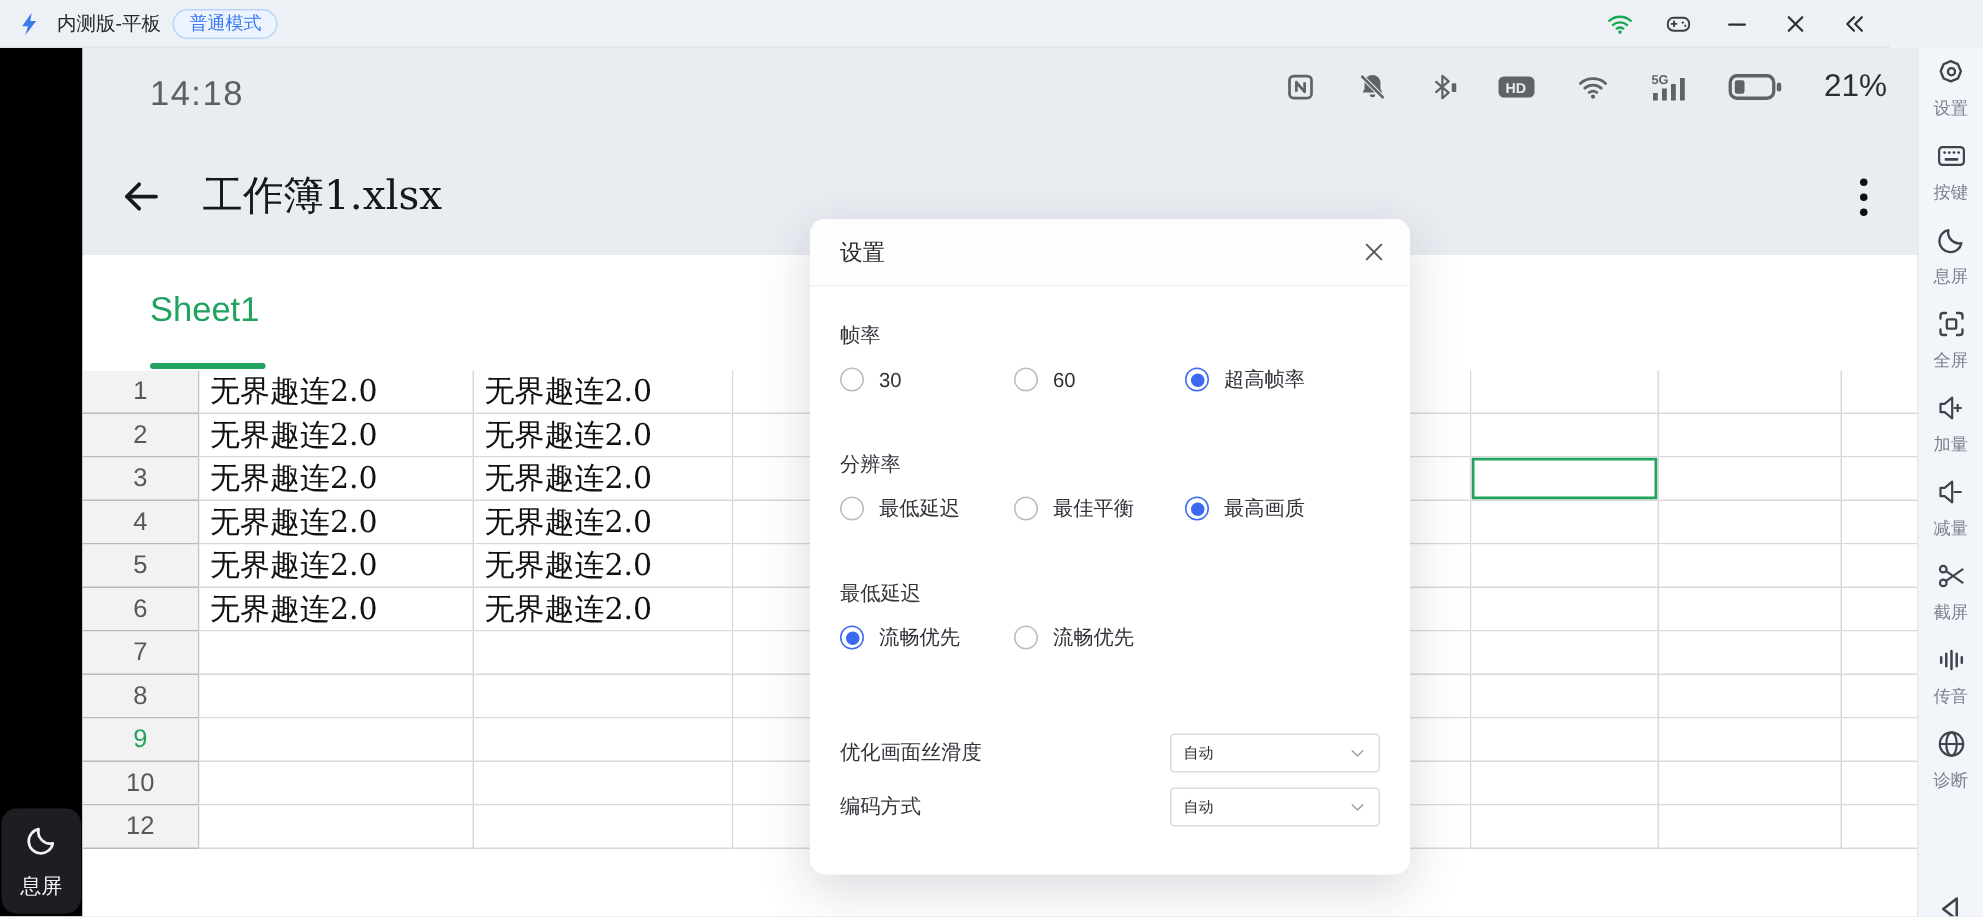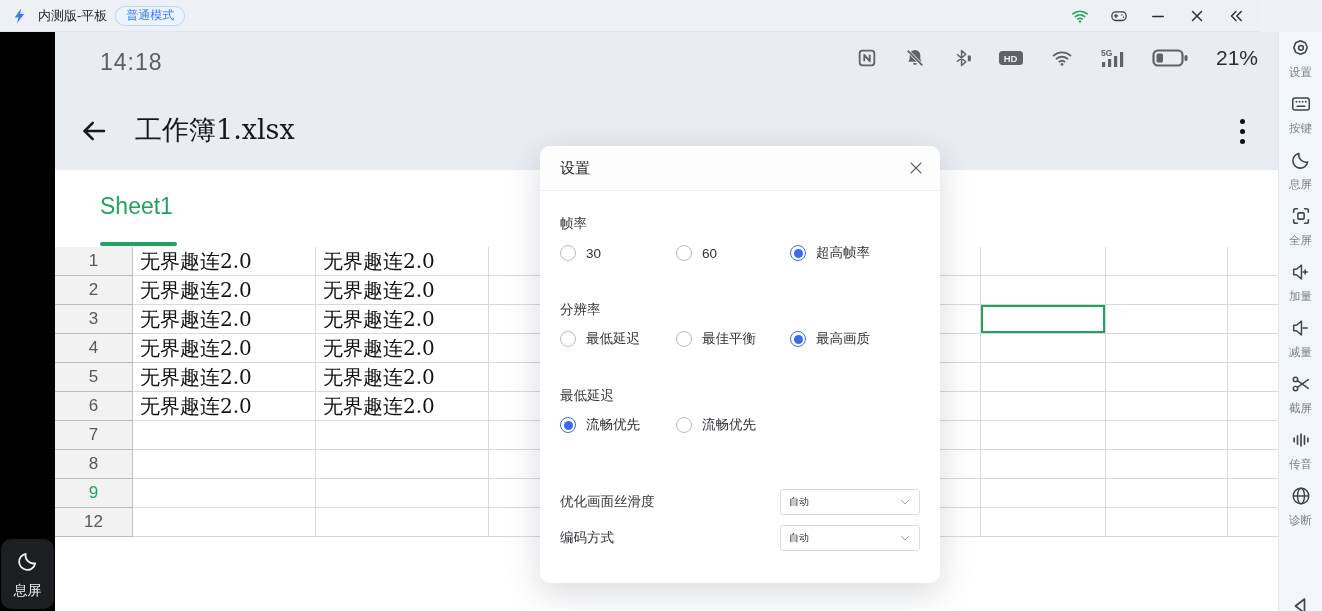--- a/index.html
+++ b/index.html
@@ -358,20 +358,32 @@
             <div class="gcell" style="width: 173px; height: 29px;"></div>
             <div class="gcell" style="width: 123px; height: 29px;"></div>
             <div class="gcell" style="width: 123px; height: 29px;"></div>
             <div class="gcell" style="width: 123px; height: 29px;"></div>
             <div class="gcell" style="width: 123px; height: 29px;"></div>
             <div class="gcell" style="width: 125px; height: 29px;"></div>
             <div class="gcell" style="width: 122px; height: 29px;"></div>
             <div class="gcell" style="width: 120px; height: 29px;"></div>
           </div>
           <div class="grow">
+            <div class="gcell hdr rowhdr" style="width: 78px; height: 29px;">10</div>
+            <div class="gcell" style="width: 183px; height: 29px;"></div>
+            <div class="gcell" style="width: 173px; height: 29px;"></div>
+            <div class="gcell" style="width: 123px; height: 29px;"></div>
+            <div class="gcell" style="width: 123px; height: 29px;"></div>
+            <div class="gcell" style="width: 123px; height: 29px;"></div>
+            <div class="gcell" style="width: 123px; height: 29px;"></div>
+            <div class="gcell" style="width: 125px; height: 29px;"></div>
+            <div class="gcell" style="width: 122px; height: 29px;"></div>
+            <div class="gcell" style="width: 120px; height: 29px;"></div>
+          </div>
+          <div class="grow">
             <div class="gcell hdr rowhdr" style="width: 78px; height: 29px;">12</div>
             <div class="gcell" style="width: 183px; height: 29px;"></div>
             <div class="gcell" style="width: 173px; height: 29px;"></div>
             <div class="gcell" style="width: 123px; height: 29px;"></div>
             <div class="gcell" style="width: 123px; height: 29px;"></div>
             <div class="gcell" style="width: 123px; height: 29px;"></div>
             <div class="gcell" style="width: 123px; height: 29px;"></div>
             <div class="gcell" style="width: 125px; height: 29px;"></div>
             <div class="gcell" style="width: 122px; height: 29px;"></div>
             <div class="gcell" style="width: 120px; height: 29px;"></div>

